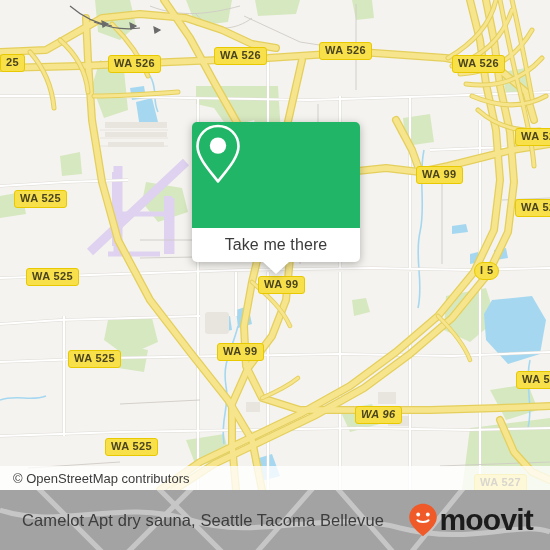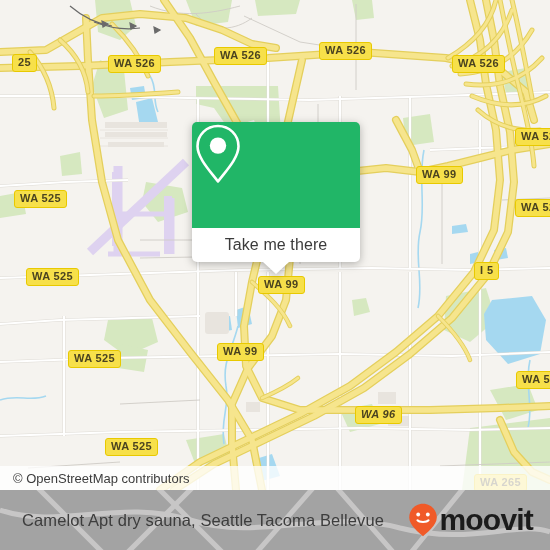--- a/index.html
+++ b/index.html
@@ -376,38 +376,38 @@
         <g stroke="#6a6a6a" stroke-width="1.2" fill="none">
           <path d="M70,6 C84,18 98,24 112,26"></path>
           <path d="M108,24 l-6,-3 l1,6 z" fill="#6a6a6a"></path>
           <path d="M94,22 C110,28 126,30 140,28"></path>
           <path d="M136,26 l-6,-3 l1,6 z" fill="#6a6a6a"></path>
           <path d="M160,30 l-6,-3 l1,6 z" fill="#6a6a6a"></path>
         </g>
       </g>
     </svg>
 
-    <div class="shield" style="left:12px;   top:54px;">25</div>
+    <div class="shield" style="left:0px;   top:54px;">25</div>
     <div class="shield" style="left:108px; top:55px;">WA 526</div>
     <div class="shield" style="left:214px; top:47px;">WA 526</div>
     <div class="shield" style="left:319px; top:42px;">WA 526</div>
     <div class="shield" style="left:452px; top:55px;">WA 526</div>
     <div class="shield" style="left:515px; top:128px;">WA 52</div>
     <div class="shield" style="left:515px; top:199px;">WA 52</div>
     <div class="shield" style="left:14px;  top:190px;">WA 525</div>
     <div class="shield" style="left:26px;  top:268px;">WA 525</div>
     <div class="shield" style="left:68px;  top:350px;">WA 525</div>
     <div class="shield" style="left:105px; top:438px;">WA 525</div>
     <div class="shield" style="left:416px; top:166px;">WA 99</div>
     <div class="shield" style="left:258px; top:276px;">WA 99</div>
     <div class="shield" style="left:217px; top:343px;">WA 99</div>
-    <div class="shield" style="left:474px; top:262px;">I 5</div>
+    <div class="shield" style="left:474px; top:262px;border-radius:9px;">I 5</div>
     <div class="shield" style="left:355px; top:406px;font-style:italic;">WA 96</div>
     <div class="shield" style="left:516px; top:371px;">WA 52</div>
-    <div class="shield" style="left:474px; top:474px;">WA 265</div>
+    <div class="shield" style="left:474px; top:474px;">WA 527</div>
 
     <div id="callout">
       <div id="callout-head">
         <svg width="52" height="64" viewBox="0 0 52 64">
           <path d="M26,4 C14.5,4 5.5,13 5.5,24.3 C5.5,36 18,49 26,59.5 C34,49 46.5,36 46.5,24.3 C46.5,13 37.5,4 26,4 Z" fill="none" stroke="#ffffff" stroke-width="2.6" stroke-linejoin="round"></path>
           <circle cx="26" cy="23.6" r="8.2" fill="#ffffff"></circle>
         </svg>
       </div>
       <div id="callout-foot">
         <span>Take me there</span>

